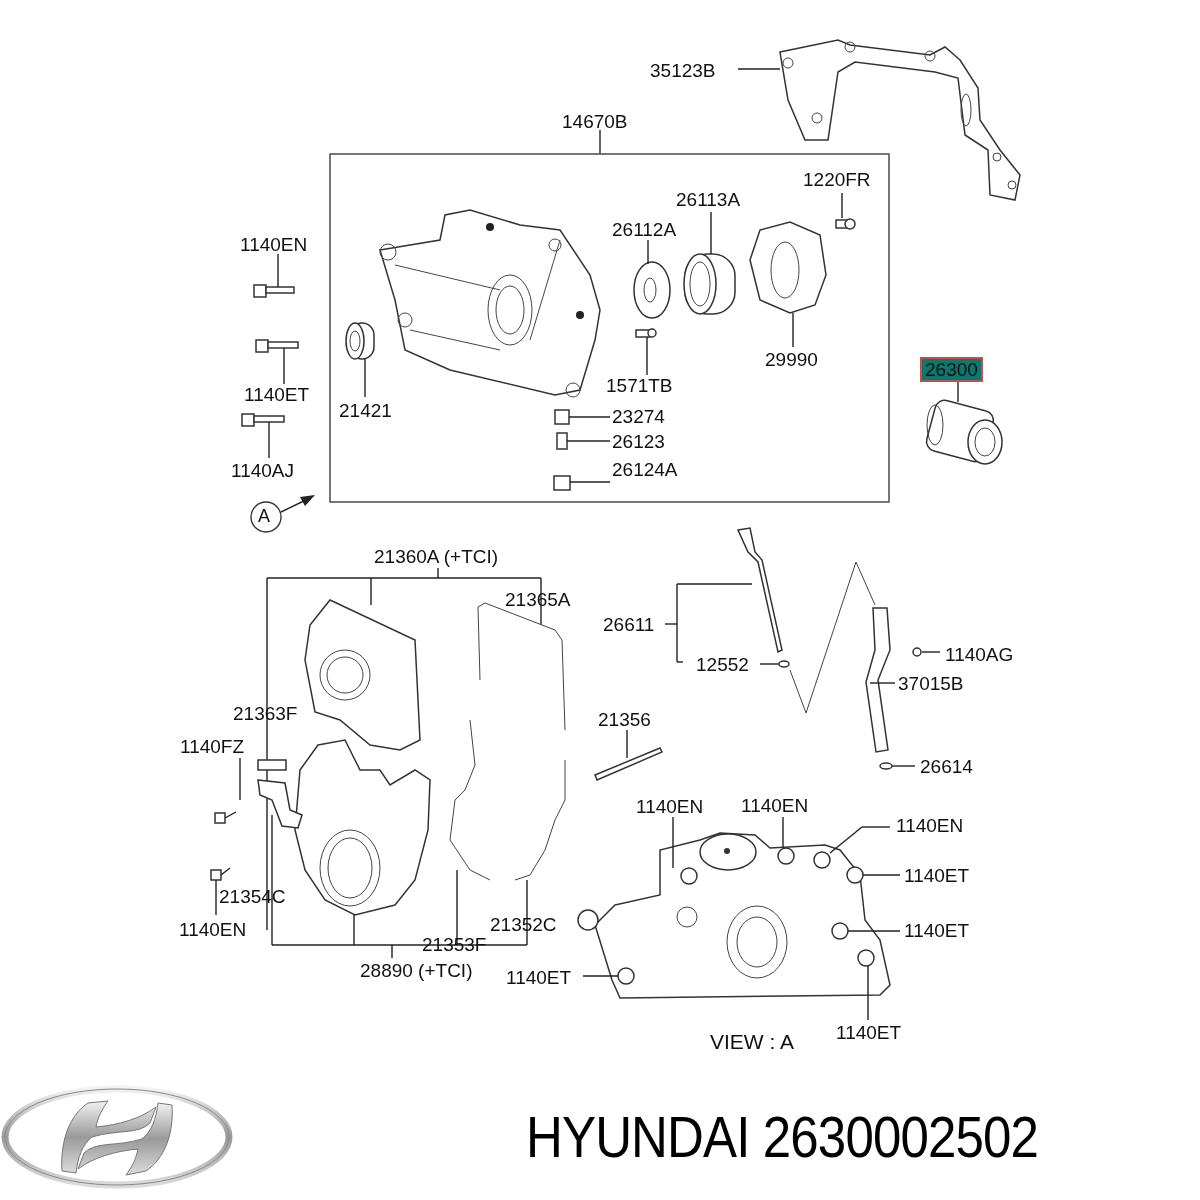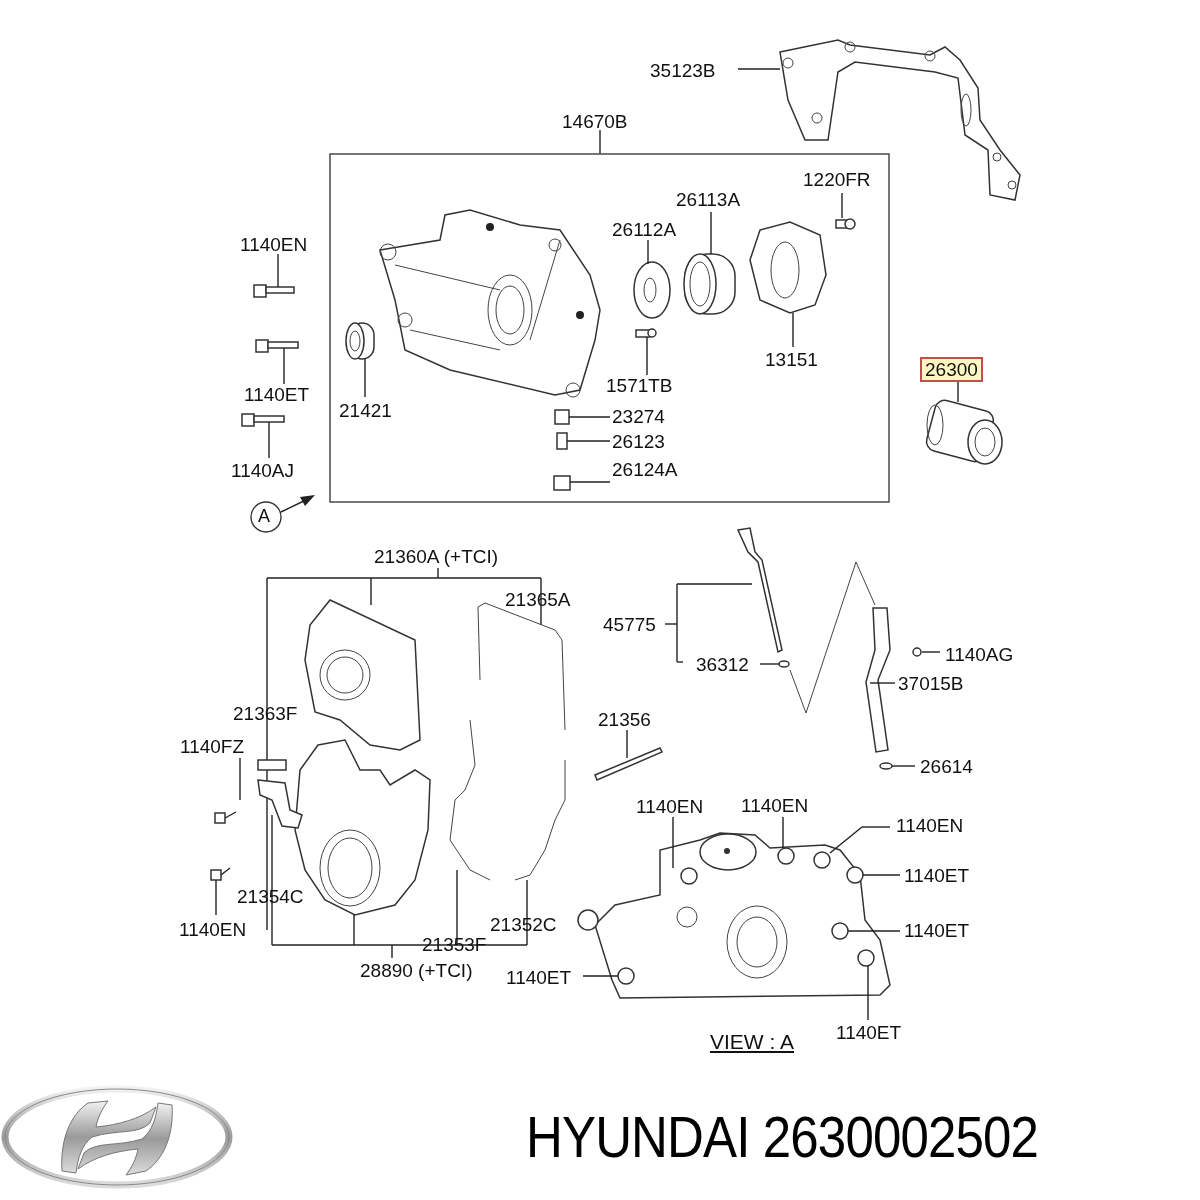--- a/index.html
+++ b/index.html
@@ -1,20 +1,20 @@
 <!DOCTYPE html>
 <html><head>
 <meta charset="utf-8">
 <style>
   html, body { margin: 0; padding: 0; background: #ffffff; }
   body { width: 1200px; height: 1200px; position: relative; overflow: hidden; font-family: "Liberation Sans", sans-serif; }
   #diagram { position: absolute; left: 0; top: 0; width: 1200px; height: 1200px; }
   .lbl { position: absolute; font-family: "Liberation Sans", sans-serif; font-size: 19px; color: #111; white-space: nowrap; line-height: 1; }
-  .highlight { border: 2px solid #c0504d; padding: 1px 3px; background: #fef9c3; }
-  .view-a { text-decoration: underline; font-size: 21px; }
+  .highlight { border: 2px solid #c0504d; padding: 1px 3px; background: #0f766e; }
+  .view-a { font-size: 21px; }
   #brand-text { position: absolute; left: 526px; top: 1108px; font-size: 58px; color: #000; letter-spacing: -1px; transform: scaleX(0.88); transform-origin: left top; font-family: "Liberation Sans", sans-serif; line-height: 1; }
   #logo { position: absolute; left: 0px; top: 1085px; width: 235px; height: 105px; }
   svg .ln { stroke: #222; stroke-width: 1.4; fill: none; }
   svg .part { stroke: #333; stroke-width: 1.5; fill: #fff; }
   svg .thin { stroke: #444; stroke-width: 1; fill: none; }
 </style>
 </head>
 <body>
 
 <svg id="diagram" viewBox="0 0 1200 1200" xmlns="http://www.w3.org/2000/svg">
@@ -220,37 +220,37 @@
 <div class="lbl" style="left:650px;top:61px">35123B</div>
 <div class="lbl" style="left:562px;top:112px">14670B</div>
 <div class="lbl" style="left:803px;top:170px">1220FR</div>
 <div class="lbl" style="left:676px;top:190px">26113A</div>
 <div class="lbl" style="left:612px;top:220px">26112A</div>
 <div class="lbl" style="left:240px;top:235px">1140EN</div>
 <div class="lbl" style="left:244px;top:385px">1140ET</div>
 <div class="lbl" style="left:231px;top:461px">1140AJ</div>
 <div class="lbl" style="left:339px;top:401px">21421</div>
 <div class="lbl" style="left:606px;top:376px">1571TB</div>
-<div class="lbl" style="left:765px;top:350px">13151</div>
+<div class="lbl" style="left:765px;top:350px">29990</div>
 <div class="lbl" style="left:612px;top:407px">23274</div>
 <div class="lbl" style="left:612px;top:432px">26123</div>
 <div class="lbl" style="left:612px;top:460px">26124A</div>
 <div class="lbl highlight" style="left:920px;top:357px">26300</div>
 <div class="lbl" style="left:258px;top:507px;font-size:18px">A</div>
 <div class="lbl" style="left:374px;top:547px">21360A (+TCI)</div>
 <div class="lbl" style="left:505px;top:590px">21365A</div>
-<div class="lbl" style="left:603px;top:615px">45775</div>
-<div class="lbl" style="left:696px;top:655px">36312</div>
+<div class="lbl" style="left:603px;top:615px">26611</div>
+<div class="lbl" style="left:696px;top:655px">12552</div>
 <div class="lbl" style="left:945px;top:645px">1140AG</div>
 <div class="lbl" style="left:898px;top:674px">37015B</div>
 <div class="lbl" style="left:920px;top:757px">26614</div>
 <div class="lbl" style="left:233px;top:704px">21363F</div>
 <div class="lbl" style="left:598px;top:710px">21356</div>
 <div class="lbl" style="left:180px;top:737px">1140FZ</div>
-<div class="lbl" style="left:237px;top:887px">21354C</div>
+<div class="lbl" style="left:219px;top:887px">21354C</div>
 <div class="lbl" style="left:179px;top:920px">1140EN</div>
 <div class="lbl" style="left:422px;top:935px">21353F</div>
 <div class="lbl" style="left:490px;top:915px">21352C</div>
 <div class="lbl" style="left:360px;top:961px">28890 (+TCI)</div>
 <div class="lbl" style="left:636px;top:797px">1140EN</div>
 <div class="lbl" style="left:741px;top:796px">1140EN</div>
 <div class="lbl" style="left:896px;top:816px">1140EN</div>
 <div class="lbl" style="left:904px;top:866px">1140ET</div>
 <div class="lbl" style="left:904px;top:921px">1140ET</div>
 <div class="lbl" style="left:506px;top:968px">1140ET</div>

